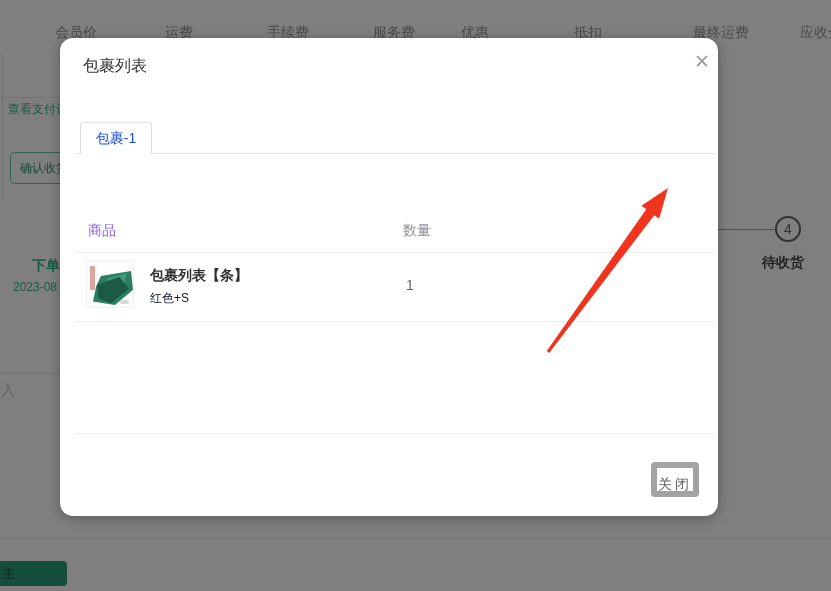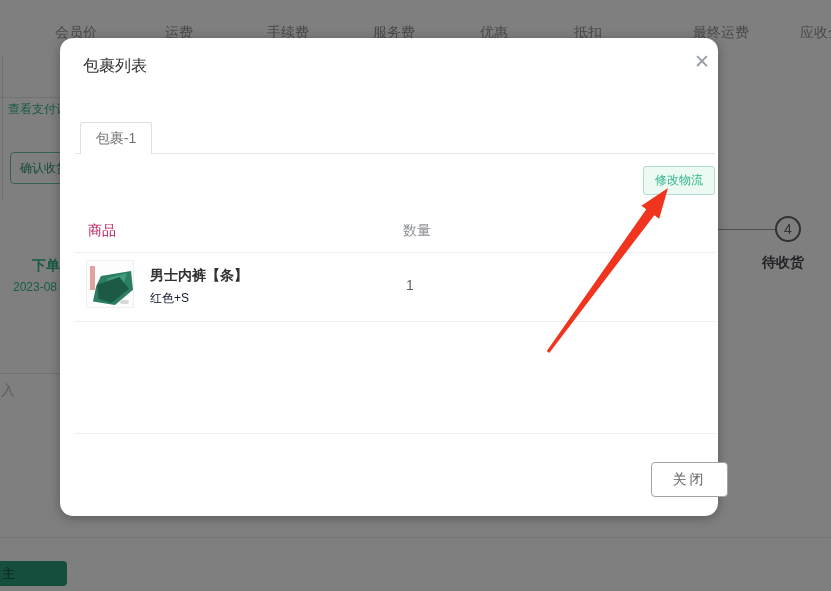--- a/index.html
+++ b/index.html
@@ -32,65 +32,65 @@
 
   
   .modal { position:absolute; left:60px; top:38px; width:658px; height:478px; background:#fff;
     border-radius:13px; box-shadow:0 2px 12px rgba(0,0,0,0.3); z-index:10; }
   .modal-title { position:absolute; left:23px; top:18px; font-size:16px; color:#303133; }
   .modal-close { position:absolute; right:8px; top:14px; font-size:19px; color:#9aa0a6; cursor:pointer; line-height:1; }
 
   .tabbar-line { position:absolute; left:15px; right:3px; top:115px; height:1px; background:#e2e6ea; }
   .tab-active { position:absolute; left:20px; top:84px; width:72px; height:32px; background:#fff;
     border:1px solid #dcdfe6; border-bottom:none; border-radius:3px 3px 0 0;
-    font-size:14px; color:#737373; text-align:center; line-height:30px; z-index:2; }
+    font-size:14px; color:#1d4ed8; text-align:center; line-height:30px; z-index:2; }
 
   .logi-row { position:absolute; left:15px; top:130px; font-size:14px; font-weight:bold; color:#303133; white-space:nowrap; }
   .logi-row .gap { display:inline-block; width:22px; }
   .edit-btn { position:absolute; right:3px; top:128px; padding:5px 11px; font-size:12px; color:#2eb789;
     background:#edf9f3; border:1px solid #abdfc9; border-radius:3px; white-space:nowrap; cursor:pointer; }
 
-  .th-goods { position:absolute; left:28px; top:184px; font-size:14px; color:#be185d; }
+  .th-goods { position:absolute; left:28px; top:184px; font-size:14px; color:#8b5cf6; }
   .th-qty   { position:absolute; left:343px; top:184px; font-size:14px; color:#909399; }
   .t-line-head { position:absolute; left:15px; right:3px; top:214px; height:1px; background:#ebeef5; }
   .t-line-row  { position:absolute; left:15px; right:3px; top:283px; height:1px; background:#ebeef5; }
   .t-line-bot  { position:absolute; left:15px; right:3px; top:395px; height:1px; background:#ebeef5; }
 
   .prod-img { position:absolute; left:26px; top:222px; width:48px; height:48px; background:#fdfdfd;
     border:1px solid #f0f0f0; overflow:hidden; }
   .prod-img .strip { position:absolute; left:3px; top:5px; width:5px; height:24px; background:#dfa49d; }
   .prod-img .cloth1 { position:absolute; left:6px; top:10px; width:40px; height:34px; background:#2b7e61;
     clip-path:polygon(20% 15%, 95% 0%, 100% 55%, 55% 100%, 0% 90%, 8% 45%); }
   .prod-img .cloth2 { position:absolute; left:10px; top:16px; width:32px; height:26px; background:#1c5a45;
     clip-path:polygon(0% 30%, 70% 0%, 100% 45%, 45% 100%, 5% 85%); }
   .prod-img .cloth3 { position:absolute; left:20px; top:12px; width:20px; height:14px; background:#3f9b7c;
     clip-path:polygon(0% 40%, 100% 0%, 80% 100%, 10% 90%); }
   .prod-img .tag { position:absolute; right:4px; bottom:3px; width:9px; height:4px; background:#d8d8d8; border-radius:2px; }
 
   .prod-name { position:absolute; left:90px; top:229px; font-size:14px; font-weight:600; color:#303133; white-space:nowrap; }
   .prod-spec { position:absolute; left:90px; top:252px; font-size:12px; color:#0f172a; white-space:nowrap; }
   .prod-qty  { position:absolute; left:346px; top:239px; font-size:14px; color:#606266; }
 
-  .close-btn { position:absolute; left:591px; top:424px; width:77px; height:35px; background:#fff;
-    border:1px solid #a3a3a3; border-radius:4px; font-size:14px; color:#606266; text-align:center;
+  .close-btn { position:absolute; left:591px; top:424px; width:48px; height:35px; background:#fff;
+    border:6px solid #a3a3a3; border-radius:4px; font-size:14px; color:#606266; text-align:center;
     line-height:33px; letter-spacing:3px; cursor:pointer; }
 
   .arrow-svg { position:absolute; left:530px; top:175px; width:160px; height:190px; z-index:20; pointer-events:none; }
 </style>
 </head>
 <body>
 
 <div class="stage">
 
   <div class="bg">
     <span class="col-head" style="left:55px">会员价</span>
     <span class="col-head" style="left:165px">运费</span>
     <span class="col-head" style="left:267px">手续费</span>
     <span class="col-head" style="left:373px">服务费</span>
-    <span class="col-head" style="left:480px">优惠</span>
+    <span class="col-head" style="left:461px">优惠</span>
     <span class="col-head" style="left:574px">抵扣</span>
     <span class="col-head" style="left:693px">最终运费</span>
     <span class="col-head" style="left:800px">应收金额</span>
     <span class="price" style="color: rgb(245, 34, 45); margin-left: 32px;">¥99</span>
 
     <div class="vline" style="left:2px; top:55px; height:145px;"></div>
     <div class="hline" style="left:0; top:97px; width:65px;"></div>
 
     <span class="bg-link" style="color: rgb(46, 183, 137);">查看支付记录</span>
     <div class="bg-btn">确认收货</div>
@@ -111,35 +111,34 @@
 
   <div class="overlay"></div>
 
   <div class="modal">
     <div class="modal-title">包裹列表</div>
     <div class="modal-close">✕</div>
 
     <div class="tabbar-line"></div>
     <div class="tab-active">包裹-1</div>
 
-    <div class="edit-btn">修改物流</div>
 
     <div class="th-goods">商品</div>
     <div class="th-qty">数量</div>
     <div class="t-line-head"></div>
 
     <div>
       <div class="prod-img">
         <div class="strip"></div>
         <div class="cloth1"></div>
         <div class="cloth3"></div>
         <div class="cloth2"></div>
         <div class="tag"></div>
       </div>
-      <div class="prod-name">男士内裤【条】</div>
+      <div class="prod-name">包裹列表【条】</div>
       <div class="prod-spec">红色+S</div>
       <div class="prod-qty">1</div>
     </div>
     <div class="t-line-row"></div>
     <div class="t-line-bot"></div>
 
     <div class="close-btn">关闭</div>
   </div>
 
   <svg class="arrow-svg" viewBox="0 0 160 190">

